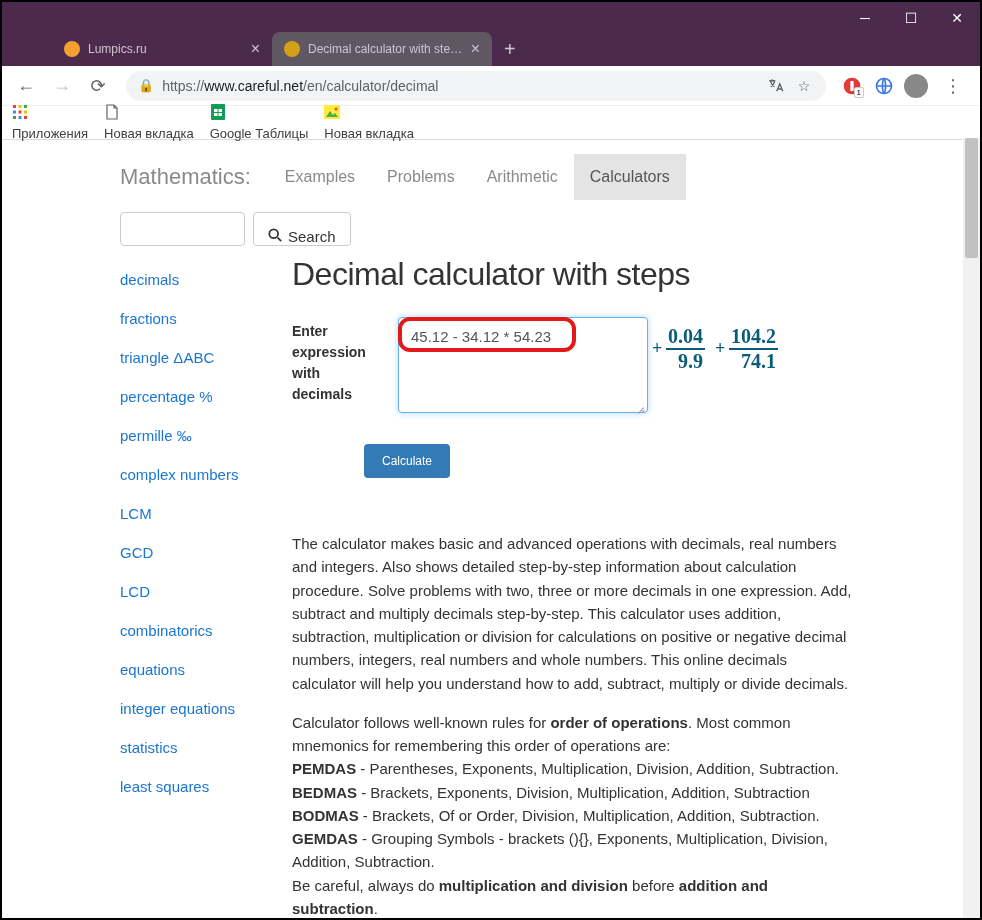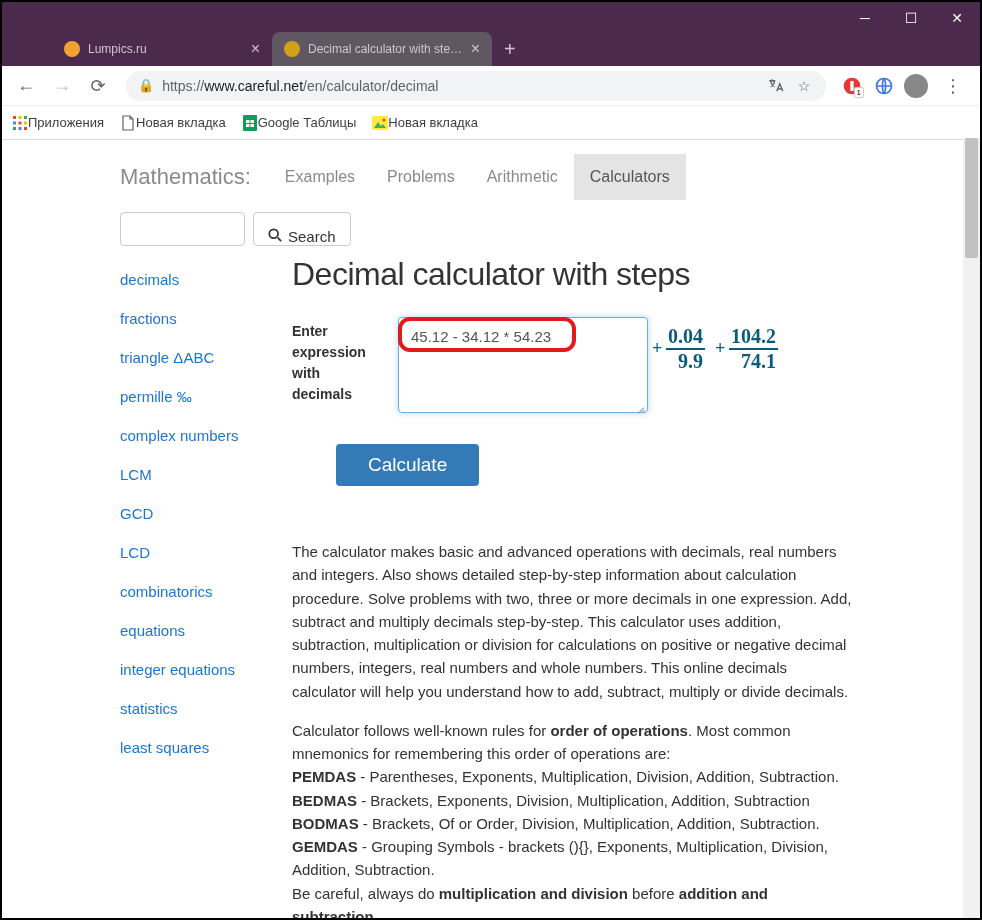--- a/index.html
+++ b/index.html
@@ -24,21 +24,21 @@
 .url { color: #202124; font-size: 14px; flex: 1; }
 .url .host { color: #202124; }
 .url .path { color: #5f6368; }
 .addr-icon { width: 20px; height: 20px; display:flex; align-items:center; justify-content:center; color:#5f6368; cursor:pointer; }
 .ext-icon { width: 28px; height: 28px; display: flex; align-items: center; justify-content: center; position: relative; cursor: pointer; }
 .ext-badge { position: absolute; bottom: 2px; right: 2px; background: #fff; border: 1px solid #ccc; font-size: 8px; padding: 0 2px; border-radius: 2px; }
 .avatar { width: 24px; height: 24px; border-radius: 50%; background: #888; display: inline-block; }
 .kebab { font-size: 18px; color: #5f6368; padding: 0 10px; cursor: pointer; }
 
 .bookmarks { height: 34px; background: #fff; display: flex; align-items: center; padding: 0 10px; gap: 16px; border-bottom: 1px solid #dadce0; font-size: 13px; color: #3c4043; }
-.bm-item { display: flex; align-items: flex-start; cursor: pointer; }
+.bm-item { display: flex; align-items: flex-start; gap: 6px; cursor: pointer; flex-direction: column; }
 .bm-icon { width: 16px; height: 16px; display: inline-flex; align-items: center; justify-content: center; }
 
 .content-scroll { position: absolute; right: 2px; top: 138px; bottom: 2px; width: 17px; background: #f1f1f1; }
 .scroll-thumb { position: absolute; left: 2px; right: 2px; top: 0; height: 120px; background: #c1c1c1; border-radius: 2px; }
 
 .page { display: flex; height: calc(100% - 138px); overflow: hidden; }
 .page-inner { width: 940px; margin-left: 8px; padding: 14px 0 0 110px; }
 
 .topnav { display: flex; align-items: center; gap: 0; font-size: 16px; color: #8a8a8a; margin-bottom: 12px; }
 .topnav-title { color: #8a8a8a; font-size: 22px; margin-right: 18px; }
@@ -64,21 +64,21 @@
 .resize-handle { position: absolute; bottom: 3px; right: 3px; width: 10px; height: 10px; }
 .resize-handle::before, .resize-handle::after { content:''; position:absolute; background:#999; }
 .resize-handle::before { width:8px; height:1px; bottom:2px; right:0; transform: rotate(-45deg); }
 .resize-handle::after { width:4px; height:1px; bottom:1px; right:0; transform: rotate(-45deg); }
 
 .examples { display: flex; gap: 24px; padding-top: 8px; }
 .ex-block { font-family: 'Times New Roman', serif; color: #0a5c7a; text-align: right; position: relative; }
 .ex-top { font-size: 20px; font-weight: bold; }
 .ex-plus { position: absolute; left: -14px; bottom: 14px; font-size: 18px; font-weight: bold; }
 
-.calc-btn { display: inline-block; background: #337ab7; color: #fff; border: none; border-radius: 4px; padding: 10px 32px; font-size: 19px; cursor: pointer; margin-left: 44px; margin-top: 8px; }
+.calc-btn { display: inline-block; background: #337ab7; color: #fff; border: none; border-radius: 4px; padding: 10px 18px; font-size: 12px; cursor: pointer; margin-left: 72px; margin-top: 8px; }
 
 .desc { margin-top: 54px; font-size: 15px; color: #333; line-height: 1.55; max-width: 560px; }
 .desc p { margin-bottom: 16px; }
 .desc b { font-weight: bold; }
 
 .apps-grid svg { display:block; }
 </style>
 </head>
 <body>
 
@@ -209,20 +209,21 @@
             </svg></span>
         <span>Search</span>
       </button>
     </div>
 
     <div class="main-row">
       <div class="sidebar">
         <a href="#">decimals</a>
         <a href="#">fractions</a>
         <a href="#">triangle ΔABC</a>
+        <a href="#">percentage %</a>
         <a href="#">permille ‰</a>
         <a href="#">complex numbers</a>
         <a href="#">LCM</a>
         <a href="#">GCD</a>
         <a href="#">LCD</a>
         <a href="#">combinatorics</a>
         <a href="#">equations</a>
         <a href="#">integer equations</a>
         <a href="#">statistics</a>
         <a href="#">least squares</a>

